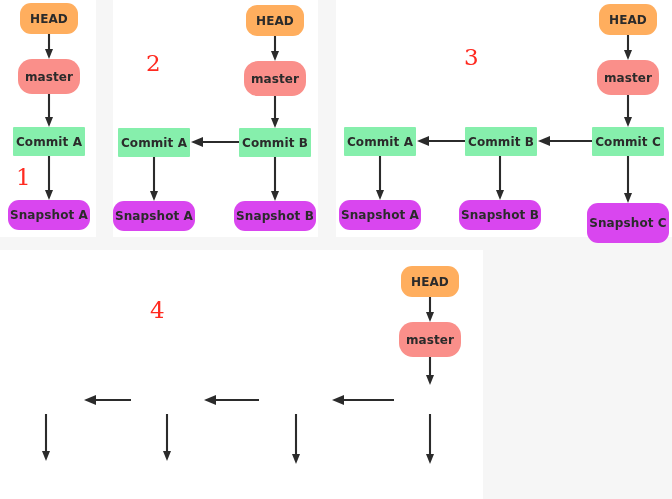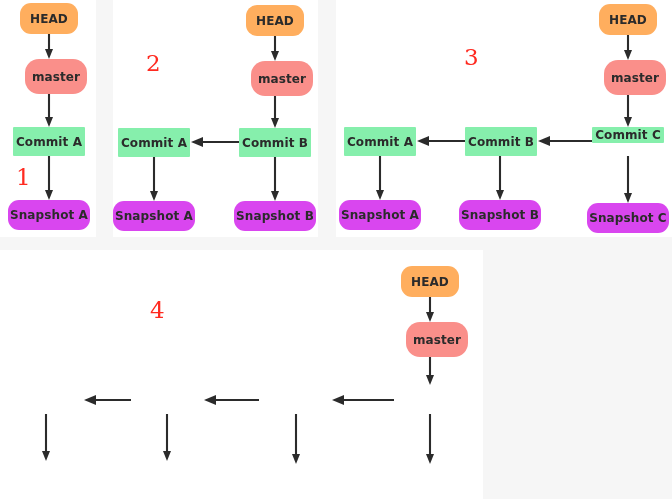--- a/index.html
+++ b/index.html
@@ -20,21 +20,21 @@
     display:flex;
     align-items:center;
     justify-content:center;
     font-size:12px;
     font-weight:bold;
     color:#2b2b2b;
     letter-spacing:.1px;
     white-space:nowrap;
   }
   .node.head{ background:#ffae5e; border-radius:11px; }
-  .node.branch{ background:#fa8f8a; border-radius:14px;margin-left:7px; }
+  .node.branch{ background:#fa8f8a; border-radius:14px; }
   .node.commit{ background:#86efac; border-radius:1px; }
   .node.snapshot{ background:#d946ef; border-radius:11px; }
 
   .panel-num{
     position:absolute;
     color:#ff2a20;
     font-family:"DejaVu Serif", serif;
     font-size:23px;
     line-height:1;
     font-weight:400;
@@ -99,26 +99,26 @@
     <line x1="162" y1="157" x2="162" y2="194"></line>
     <polygon points="162,201 158,191 166,191"></polygon>
   </svg>
 </div>
 
 <div class="panel" style="left:336px;top:0px;width:336px;height:237px;">
   <div class="panel-num" style="left:128px;top:46px;">3</div>
 
   <div class="node head" style="left:263px;top:4px;width:58px;height:31px;">HEAD</div>
   <div class="node branch" style="left:261px;top:60px;width:62px;height:35px;">master</div>
-  <div class="node commit" style="left:256px;top:127px;width:72px;height:16px;">Commit C</div>
+  <div class="node commit" style="left:256px;top:127px;width:72px;height:29px;">Commit C</div>
   <div class="node commit" style="left:129px;top:127px;width:72px;height:29px;">Commit B</div>
   <div class="node commit" style="left:8px;top:127px;width:72px;height:29px;">Commit A</div>
   <div class="node snapshot" style="left:3px;top:200px;width:82px;height:30px;">Snapshot A</div>
   <div class="node snapshot" style="left:123px;top:200px;width:82px;height:30px;">Snapshot B</div>
-  <div class="node snapshot" style="left:251px;top:203px;width:82px;height:30px;">Snapshot C</div>
+  <div class="node snapshot" style="left:251px;top:203px;width:82px;height:40px;">Snapshot C</div>
 
   <svg class="arrow" style="left:0;top:0;width:336px;height:237px;">
     <line x1="292" y1="35" x2="292" y2="53"></line>
     <polygon points="292,60 288,50 296,50"></polygon>
   </svg>
   <svg class="arrow" style="left:0;top:0;width:336px;height:237px;">
     <line x1="292" y1="95" x2="292" y2="120"></line>
     <polygon points="292,127 288,117 296,117"></polygon>
   </svg>
   <svg class="arrow" style="left:0;top:0;width:336px;height:237px;">

